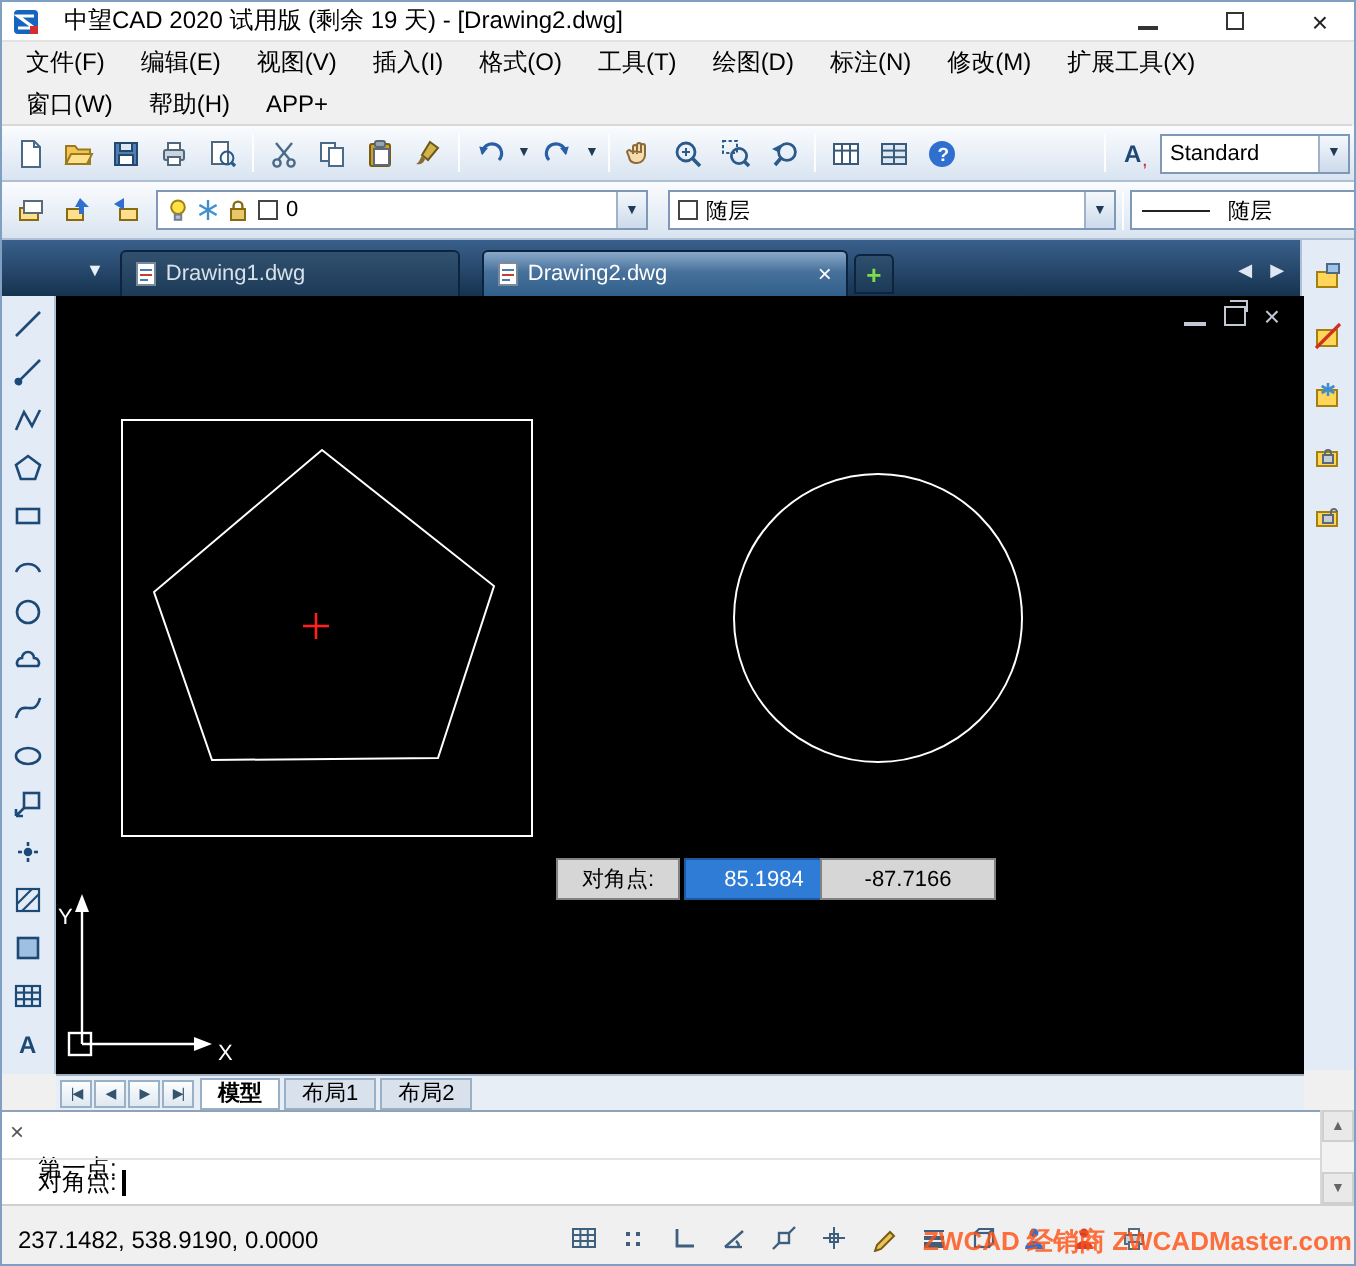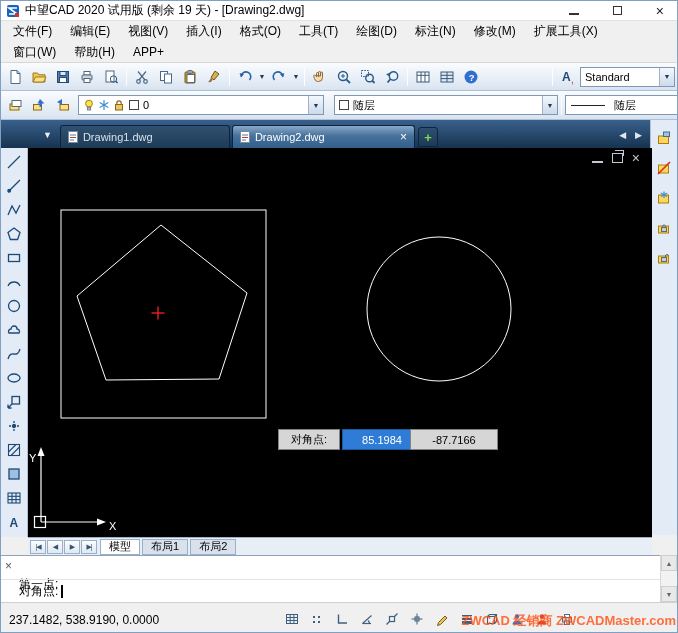--- a/index.html
+++ b/index.html
@@ -1,21 +1,21 @@
 <!DOCTYPE html>
 <html><head>
 <meta charset="utf-8">
 <style>
   *{margin:0;padding:0;box-sizing:border-box}
   html,body{background:#9aa7b4}
   .win{position:relative;width:678px;height:633px;font-family:"Liberation Sans",sans-serif;font-size:12px;color:#000;background:#f0f0f0;overflow:hidden;border:1px solid #7fa0c0}
 
   
   .titlebar{position:absolute;top:0;left:0;right:0;height:20px;background:#fff;border-bottom:1px solid #e2e2e2;display:flex;align-items:center;padding:0 5px}
-  .title-text{margin-left:5px;white-space:nowrap}
+  .title-text{margin-left:12px;white-space:nowrap}
   .wbtns{margin-left:auto;display:flex;align-items:center;gap:34px;margin-right:8px}
   .wmin{width:10px;height:8px;border-bottom:2px solid #333}
   .wmax{width:9px;height:9px;border:1.3px solid #333}
   .wclose{font-size:14px;line-height:12px;color:#222}
 
   
   .menubar{position:absolute;left:0;right:1px;height:21px;background:#f0f0f0;display:flex;align-items:center;padding-left:3px}
   .m1{top:20px}.m2{top:41px;border-bottom:1px solid #d8d8d8}
   .menu-item{padding:3px 9px;white-space:nowrap}
 
@@ -56,21 +56,21 @@
   .dc-close{color:#c2c9d2;font-size:14px;line-height:10px}
   .dynbox{position:absolute;height:21px;display:flex;align-items:center;justify-content:center;font-size:11px;border:1px solid #828282;background:#d6d6d6;color:#000}
   .dyn-label{left:250px;top:281px;width:62px}
   .dyn-x{left:314px;top:281px;width:80px;background:#2e7cd6;color:#fff;border-color:#1c5aa0}
   .dyn-y{left:382px;top:281px;width:88px}
 
   
   .lstrip{position:absolute;top:536px;left:27px;width:624px;height:18px;background:#e8eef5;border-top:1px solid #9fb0c4;display:flex;align-items:center;padding-left:2px}
   .lnav{width:16px;height:14px;background:linear-gradient(#fcfdfe,#dfe8f1);border:1px solid #9ab0c6;color:#33536f;font-size:7px;display:flex;align-items:center;justify-content:center;margin-right:1px;letter-spacing:-1px}
   .ltab{height:16px;padding:0 8px;display:flex;align-items:center;font-size:11px;border:1px solid #9ab0c6;background:#d9e2ec;margin-left:2px}
-  .ltab.active{background:#fff;font-weight:normal}
+  .ltab.active{background:#fff;font-weight:bold}
 
   
   .cmd{position:absolute;top:554px;left:0;width:678px;height:47px;background:#fff;border-top:1px solid #8fa3b8}
   .cmd-close{position:absolute;left:4px;top:3px;color:#555;font-size:12px}
   .cmd-line1{position:absolute;left:18px;top:20px}
   .cmd-div{position:absolute;top:23px;left:0;right:17px;border-top:1px solid #e4e4e4}
   .cmd-line2{position:absolute;left:18px;top:27px;display:flex;align-items:center}
   .caret{display:inline-block;width:2px;height:13px;background:#000;margin-left:3px;animation:blink 1s steps(1) infinite}
   @keyframes blink{50%{opacity:0}}
   .cmd-scroll{position:absolute;right:0;top:554px;width:17px;height:47px;background:#f2f2f2;border-left:1px solid #d8d8d8}
@@ -315,21 +315,21 @@
     <span class="tab-drop">▼</span>
     <div class="dtab inactive">
       <svg width="10" height="12">
           <rect x="0.5" y="0.5" width="9" height="11" fill="#fff" stroke="#7a8a9a"></rect>
           <line x1="2" y1="4" x2="8" y2="4" stroke="#4a7ab0"></line>
           <line x1="2" y1="6.5" x2="8" y2="6.5" stroke="#c04030"></line>
           <line x1="2" y1="9" x2="6" y2="9" stroke="#4a7ab0"></line>
         </svg>
       <span>Drawing1.dwg</span>
     </div>
-    <div class="dtab active" style="margin-left:2px">
+    <div class="dtab active" style="margin-left:11px">
       <svg width="10" height="12">
           <rect x="0.5" y="0.5" width="9" height="11" fill="#fff" stroke="#7a8a9a"></rect>
           <line x1="2" y1="4" x2="8" y2="4" stroke="#4a7ab0"></line>
           <line x1="2" y1="6.5" x2="8" y2="6.5" stroke="#c04030"></line>
           <line x1="2" y1="9" x2="6" y2="9" stroke="#4a7ab0"></line>
         </svg>
       <span>Drawing2.dwg</span>
       <span class="tab-close">×</span>
     </div>
     <div class="newtab">+</div>

